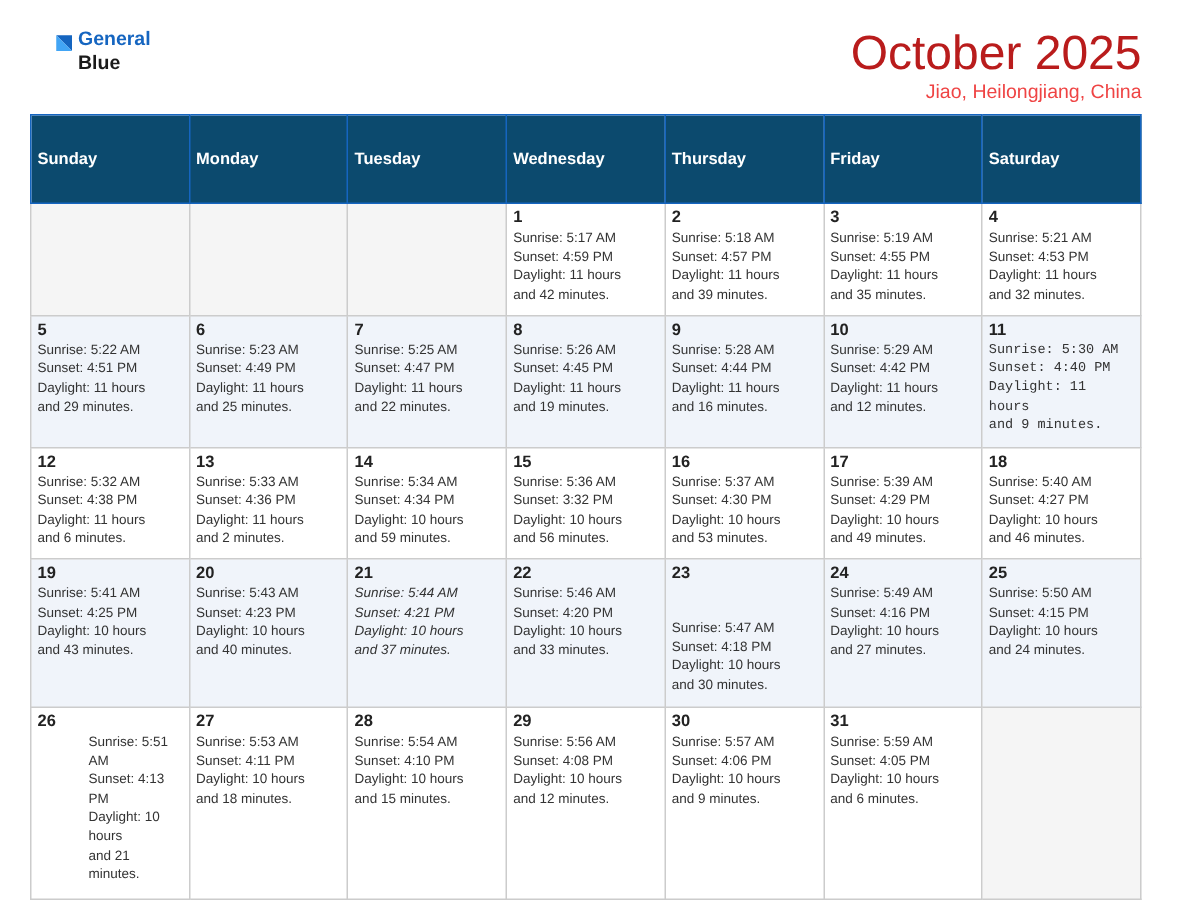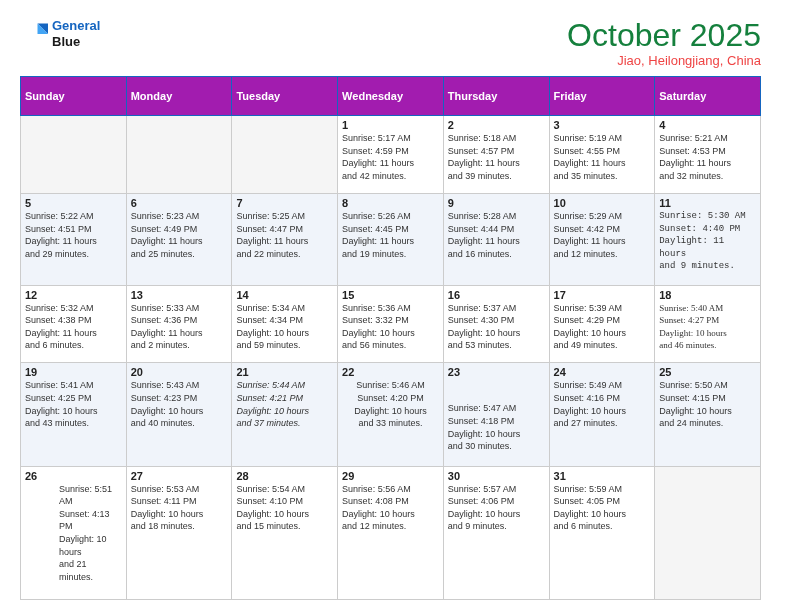--- a/index.html
+++ b/index.html
@@ -38,40 +38,40 @@
     .logo-icon {
       width: 28px;
       height: 28px;
     }
     .title-block {
       text-align: right;
     }
     .month-title {
       font-size: 32px;
       font-weight: 300;
-      color: #15803d;
+      color: #b91c1c;
       line-height: 1.1;
     }
     .location {
       font-size: 13px;
       color: #ef4444;
     }
     .calendar {
       flex: 1;
       border: 1px solid #ccc;
       border-collapse: collapse;
       width: 100%;
       table-layout: fixed;
     }
     .calendar th {
-      background: #a21caf;
+      background: #0c4a6e;
       color: #fff;
       font-size: 11px;
       font-weight: 600;
-      padding: 13px 4px;
+      padding: 23px 4px;
       text-align: left;
       border: 1px solid #1565c0;
       margin-top: 40px;
     }
     .calendar td {
       border: 1px solid #ccc;
       vertical-align: top;
       padding: 3px 4px;
       font-size: 9.5px;
       color: #222;
@@ -258,21 +258,21 @@
           </td>
           <td>
             <span class="day-num">17</span>
             <div class="day-info" style="white-space: pre-line;">Sunrise: 5:39 AM
 Sunset: 4:29 PM
 Daylight: 10 hours
 and 49 minutes.</div>
           </td>
           <td>
             <span class="day-num">18</span>
-            <div class="day-info" style="white-space: pre-line; font-family: Liberation Serif, serif;">Sunrise: 5:40 AM
+            <div class="day-info" style="white-space: pre-line;">Sunrise: 5:40 AM
 Sunset: 4:27 PM
 Daylight: 10 hours
 and 46 minutes.</div>
           </td>
         </tr>
         <tr class="row-shade">
           <td>
             <span class="day-num">19</span>
             <div class="day-info" style="white-space: pre-line;">Sunrise: 5:41 AM
 Sunset: 4:25 PM
@@ -288,21 +288,21 @@
           </td>
           <td>
             <span class="day-num">21</span>
             <div class="day-info" style="white-space: pre-line; font-style: italic;">Sunrise: 5:44 AM
 Sunset: 4:21 PM
 Daylight: 10 hours
 and 37 minutes.</div>
           </td>
           <td>
             <span class="day-num">22</span>
-            <div class="day-info" style="white-space: pre-line; text-align: center;">Sunrise: 5:46 AM
+            <div class="day-info" style="white-space: pre-line;">Sunrise: 5:46 AM
 Sunset: 4:20 PM
 Daylight: 10 hours
 and 33 minutes.</div>
           </td>
           <td>
             <span class="day-num">23</span>
             <div class="day-info" style="white-space: pre-line; margin-top: 24px;">Sunrise: 5:47 AM
 Sunset: 4:18 PM
 Daylight: 10 hours
 and 30 minutes.</div>

